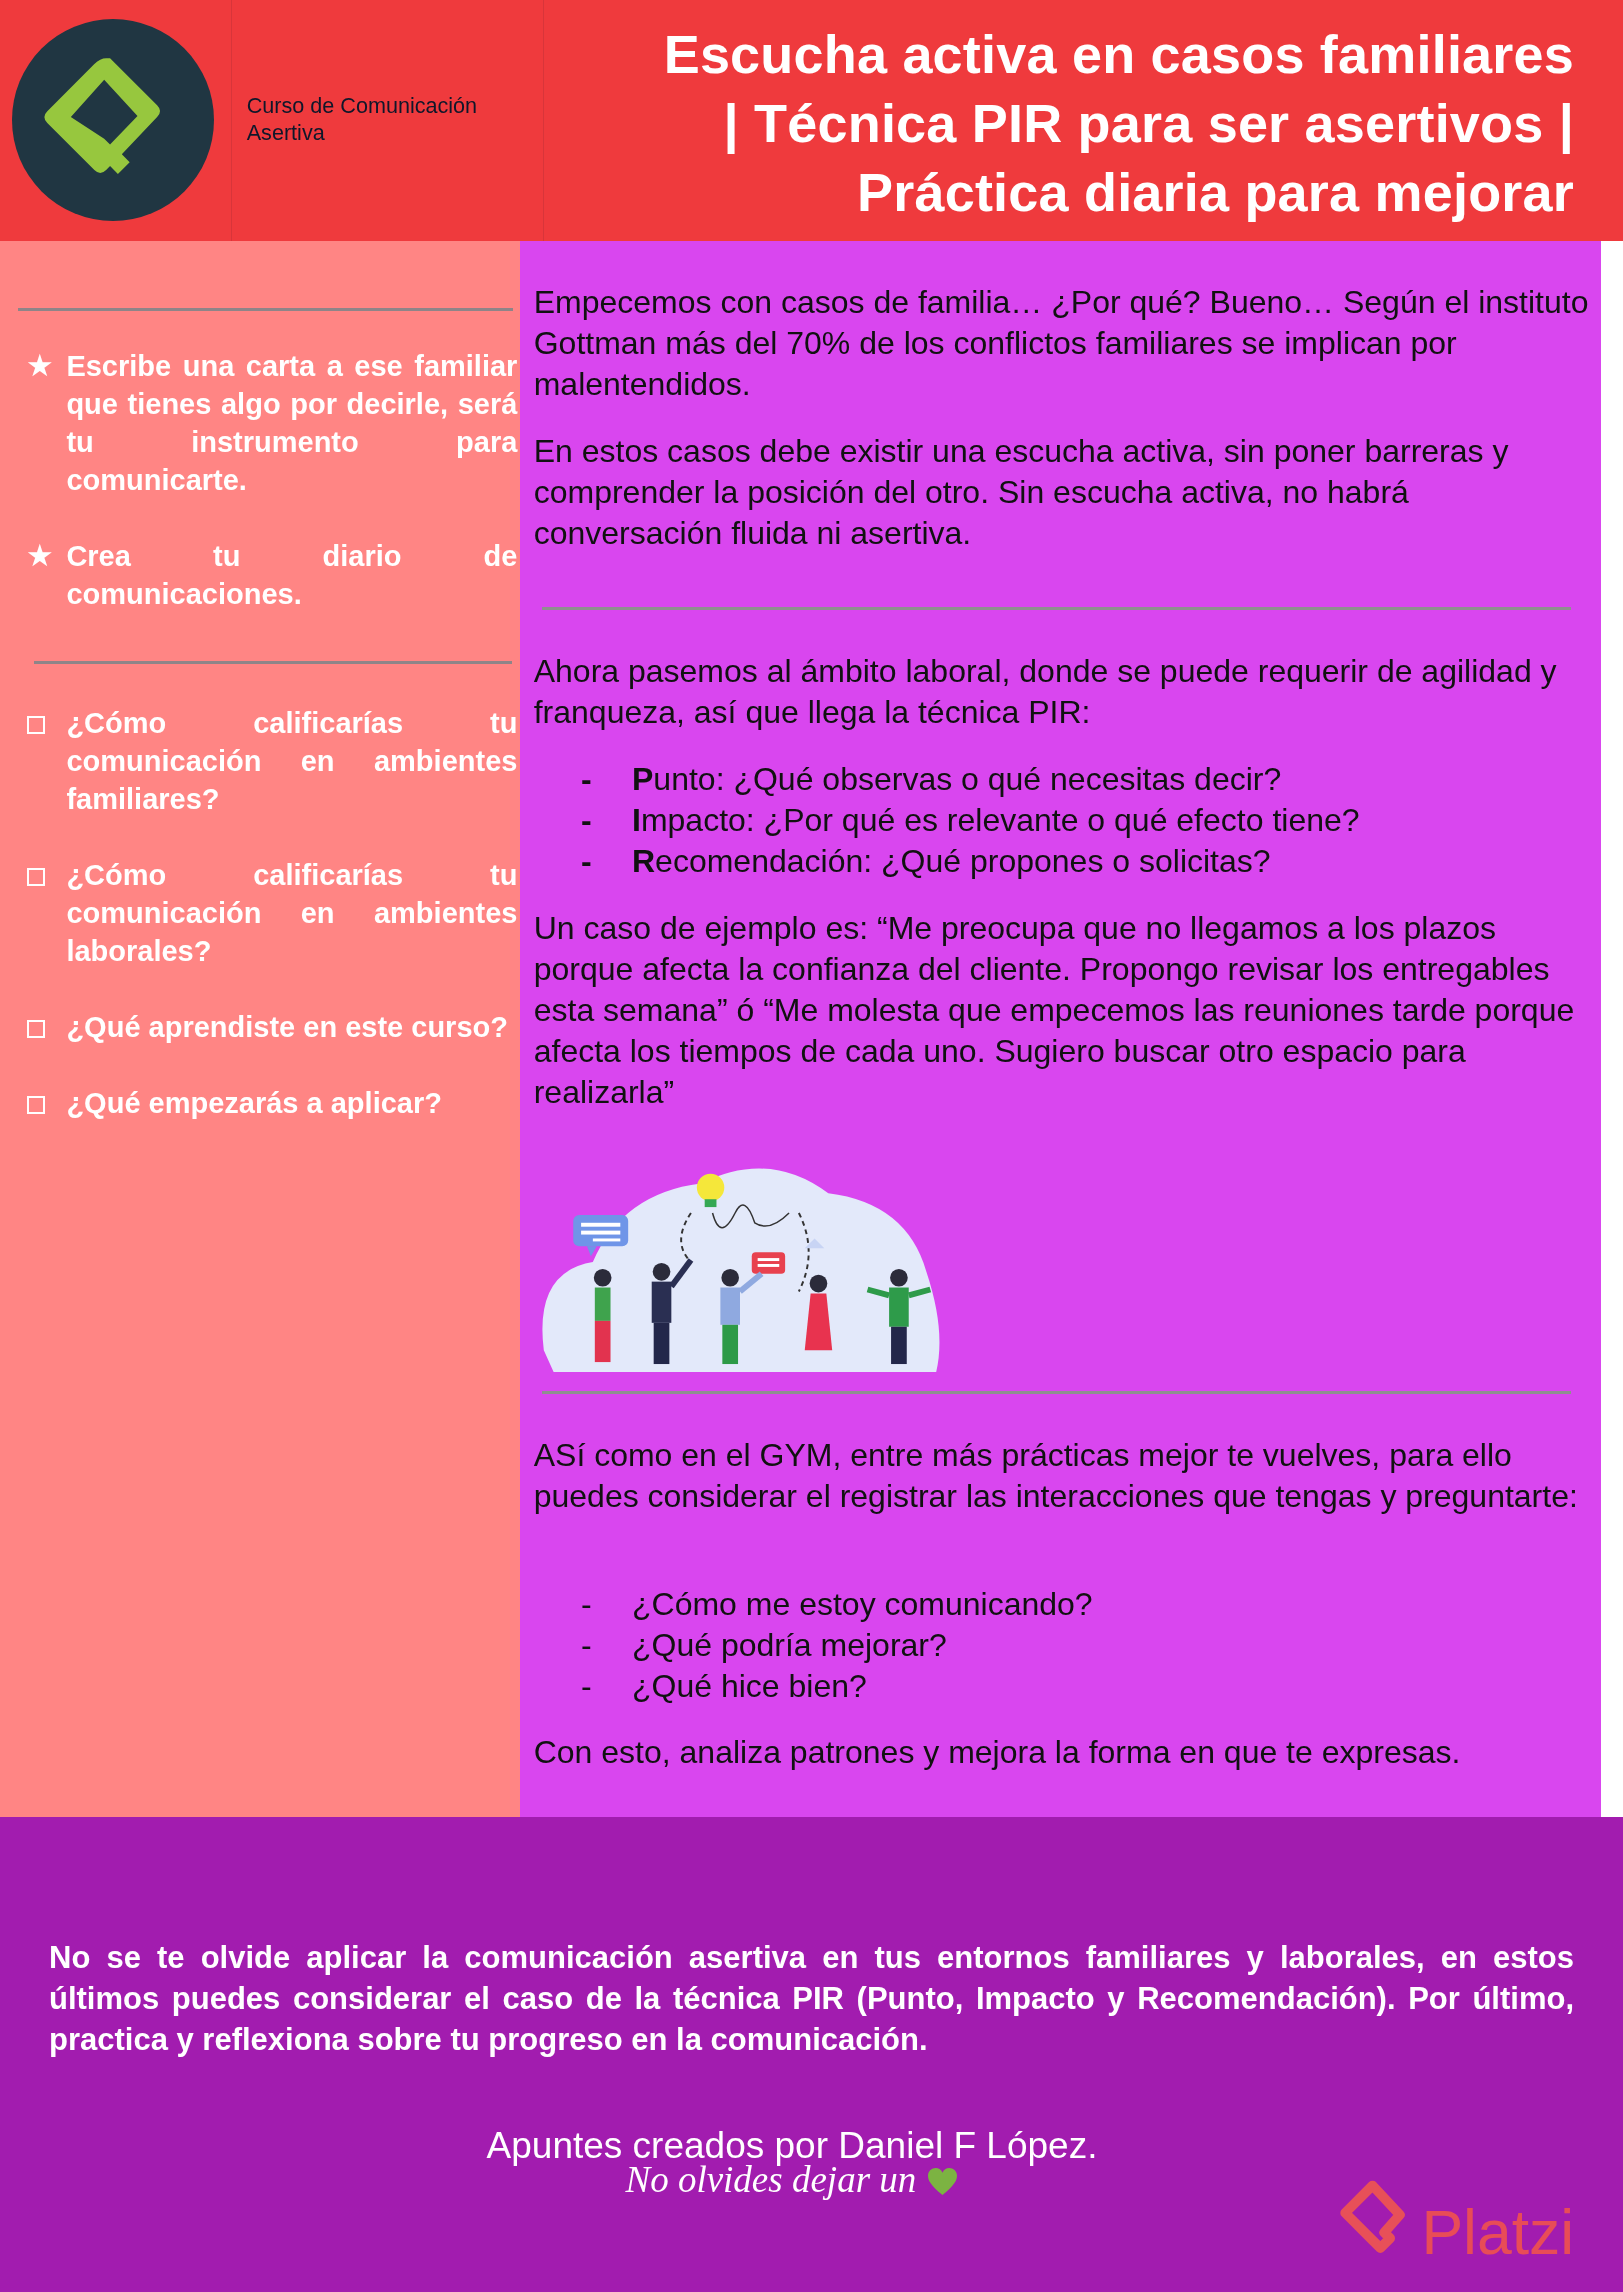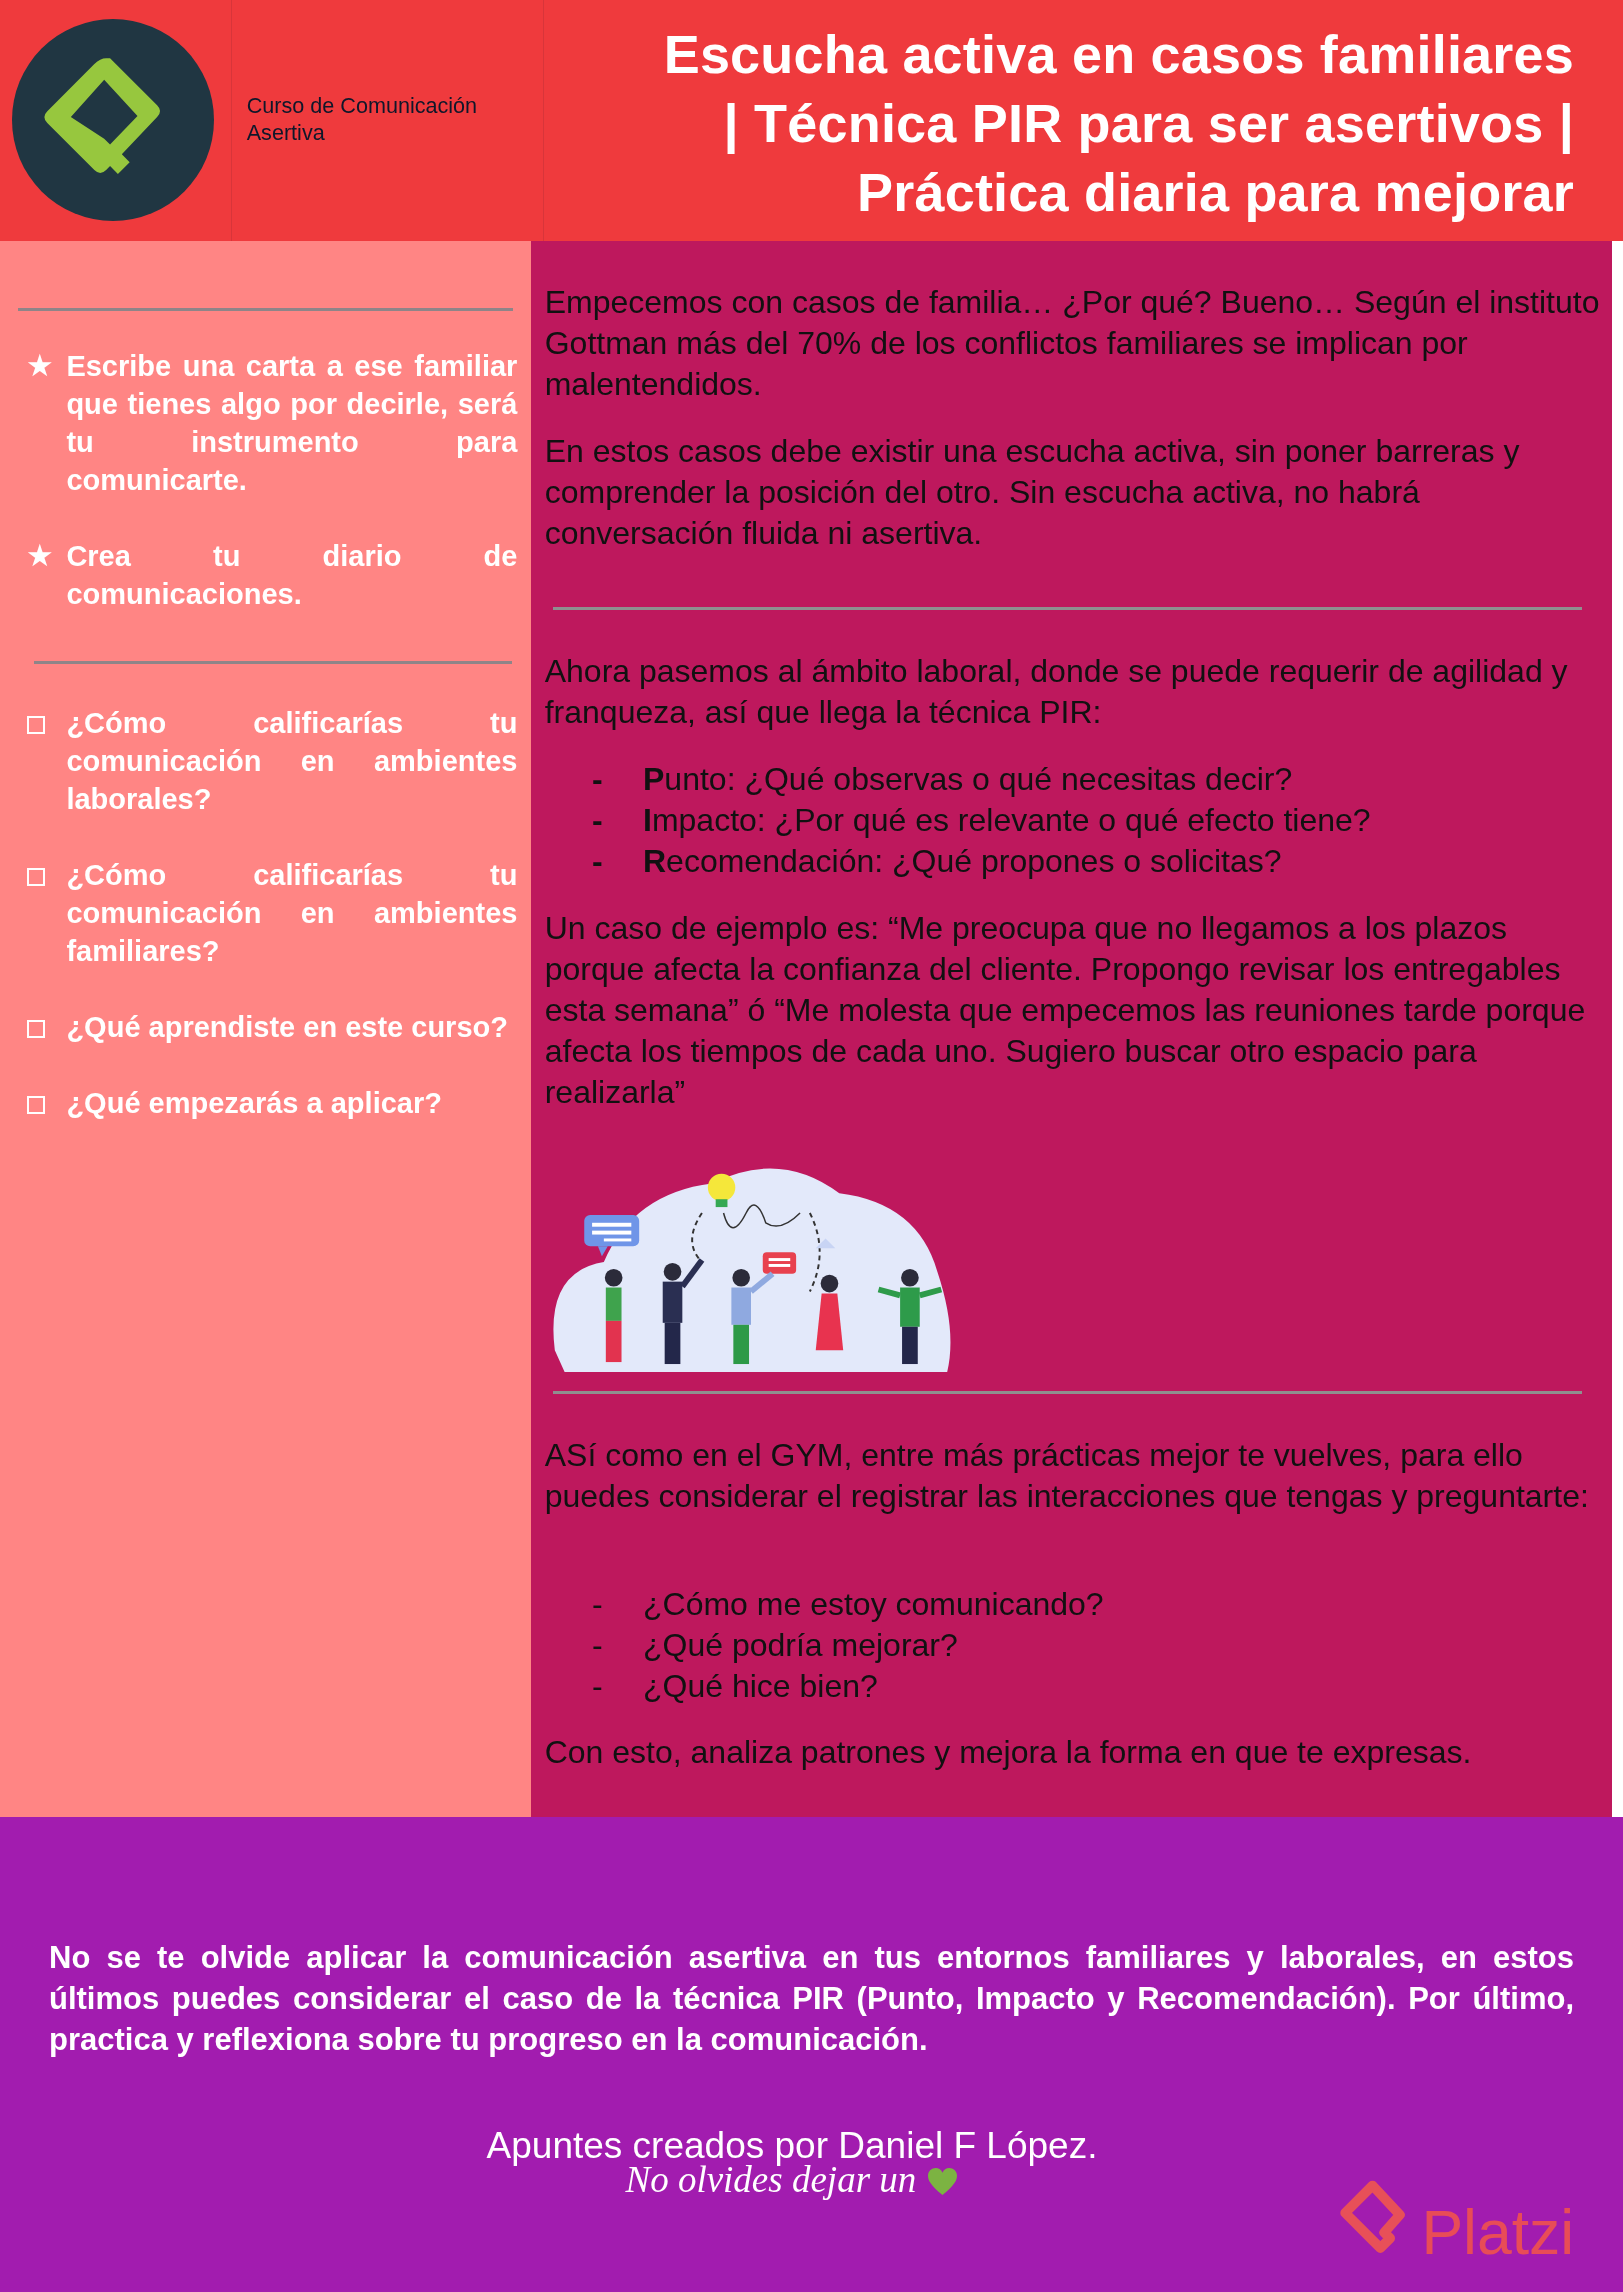--- a/index.html
+++ b/index.html
@@ -20,21 +20,21 @@
   .hr-side { position: absolute; height: 2.9px; background: #8f8488; }
   .side-list { position: absolute; left: 27.4px; width: 490px; color: #ffffff; font-weight: bold; font-size: 29px; line-height: 38px; }
   .side-item { display: flex; align-items: flex-start; }
   .side-item .bullet { width: 39px; flex: 0 0 39px; font-size: 27.4px; line-height: 38px; }
   .side-item .text { flex: 1; text-align: justify; text-align-last: left; }
   .star-list .side-item { margin-bottom: 38px; }
   .q-list .side-item { margin-bottom: 38px; }
   .sq { display: inline-block; width: 17.6px; height: 17.6px; border: 2.9px solid #ffffff; position: relative; top: 2px; box-shadow: -2px -2px 0 0 #ff8584 inset; }
 
   
-  .main { position: absolute; left: 531px; top: 241px; width: 1081px; height: 1576px; background: #be185d; }
+  .main { position: absolute; left: 520px; top: 241px; width: 1081px; height: 1576px; background: #d946ef; }
   .para { position: absolute; left: 13.7px; width: 1059px; color: #111111; font-size: 32px; line-height: 41px; }
   .hr-main { position: absolute; left: 21.6px; width: 1029px; height: 2.9px; background: #8f8f8f; }
   .list { position: absolute; left: 61px; width: 980px; color: #111111; font-size: 32px; line-height: 41px; }
   .list .li { display: flex; }
   .list .dash { width: 51px; flex: 0 0 51px; }
   .list b { font-weight: bold; }
   .illustration { position: absolute; left: 13.7px; top: 913px; width: 412px; height: 218px; }
 
   
   .footer { position: absolute; left: 0; top: 1817px; width: 1623px; height: 475px; background: #a21caf; }
@@ -79,25 +79,25 @@
       <span class="bullet">★</span>
       <span class="text">Crea tu diario de comunicaciones.</span>
     </div>
   </div>
 
   <div class="hr-side" style="left:34px; top:420px; width:478px;"></div>
 
   <div class="side-list q-list" style="top:463px;">
     <div class="side-item">
       <span class="bullet"><span class="sq"></span></span>
+      <span class="text">¿Cómo calificarías tu comunicación en ambientes familiares?</span>
+    </div>
+    <div class="side-item">
+      <span class="bullet"><span class="sq"></span></span>
       <span class="text">¿Cómo calificarías tu comunicación en ambientes laborales?</span>
-    </div>
-    <div class="side-item">
-      <span class="bullet"><span class="sq"></span></span>
-      <span class="text">¿Cómo calificarías tu comunicación en ambientes familiares?</span>
     </div>
     <div class="side-item">
       <span class="bullet"><span class="sq"></span></span>
       <span class="text">¿Qué aprendiste en este curso?</span>
     </div>
     <div class="side-item">
       <span class="bullet"><span class="sq"></span></span>
       <span class="text">¿Qué empezarás a aplicar?</span>
     </div>
   </div>

